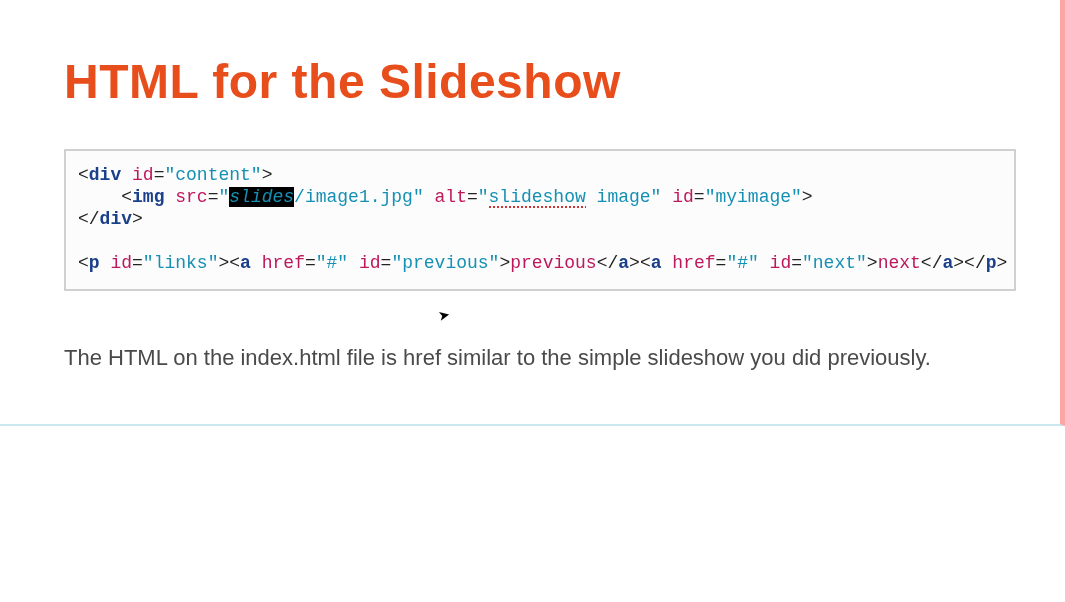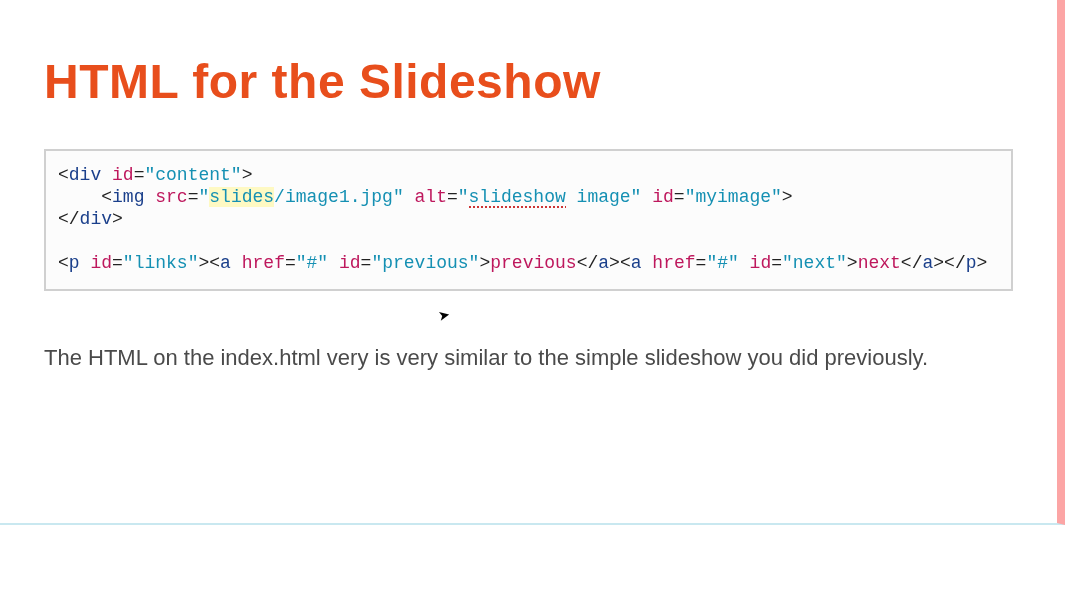--- a/index.html
+++ b/index.html
@@ -8,24 +8,24 @@
     width: 1065px;
     height: 602px;
     background: #ffffff;
     font-family: "Helvetica Neue", Helvetica, Arial, sans-serif;
     overflow: hidden;
     position: relative;
   }
   .slide {
     box-sizing: border-box;
     width: 1065px;
-    height: 525px;
-    border-right: 8px solid #fca5a5;
+    height: 426px;
+    border-right: 5px solid #fca5a5;
     border-bottom: 2px solid #c9e8f0;
-    padding: 54px 44px 40px 44px;
+    padding: 54px 44px 40px 64px;
     position: relative;
   }
   h1.title {
     margin: 0 0 40px 0;
     font-weight: 800;
     font-size: 48px;
     letter-spacing: 0.5px;
     color: #e84e1c;
     font-family: Arial, "Helvetica Neue", Helvetica, sans-serif;
   }
@@ -34,27 +34,28 @@
     background: #fcfcfc;
     padding: 14px 12px 14px 12px;
     font-family: "Menlo", "Consolas", "Courier New", monospace;
     font-size: 18px;
     line-height: 1.22;
     color: #222;
     white-space: pre;
     overflow: hidden;
   }
   .tok-punc  { color: #222222; }
-  .tok-tag   { color: #1a3f8b; }
+  .tok-tag   { color: #1a3f8b; font-weight: bold; }
   .tok-attr  { color: #be185d; }
   .tok-eq    { color: #222222; }
   .tok-str   { color: #1590b3; }
   .tok-text  { color: #be185d; }
   .sel {
-    background: #fef9c3;
+    background: #000000;
+    font-style: italic;
   }
   .squiggle {
     background-image: linear-gradient(90deg, rgba(200,30,30,0.9) 50%, transparent 50%);
     background-size: 4px 2px;
     background-repeat: repeat-x;
     background-position: 0 100%;
     padding-bottom: 1px;
   }
   .body-text {
     margin-top: 54px;
@@ -78,17 +79,17 @@
 <div class="slide">
 
   <h1 class="title">HTML for the Slideshow</h1>
 
   <div class="code-block"><span><span class="tok-punc">&lt;</span><span class="tok-tag">div</span><span> </span><span class="tok-attr">id</span><span class="tok-eq">=</span><span class="tok-str">"content"</span><span class="tok-punc">&gt;</span></span>
 <span><span>    </span><span class="tok-punc">&lt;</span><span class="tok-tag">img</span><span> </span><span class="tok-attr">src</span><span class="tok-eq">=</span><span class="tok-str">"</span><span class="tok-str sel">slides</span><span class="tok-str">/image1.jpg"</span><span> </span><span class="tok-attr">alt</span><span class="tok-eq">=</span><span class="tok-str">"</span><span class="tok-str squiggle">slideshow</span><span class="tok-str"> image"</span><span> </span><span class="tok-attr">id</span><span class="tok-eq">=</span><span class="tok-str">"myimage"</span><span class="tok-punc">&gt;</span></span>
 <span><span class="tok-punc">&lt;/</span><span class="tok-tag">div</span><span class="tok-punc">&gt;</span></span>
 <span></span>
 <span><span class="tok-punc">&lt;</span><span class="tok-tag">p</span><span> </span><span class="tok-attr">id</span><span class="tok-eq">=</span><span class="tok-str">"links"</span><span class="tok-punc">&gt;</span><span class="tok-punc">&lt;</span><span class="tok-tag">a</span><span> </span><span class="tok-attr">href</span><span class="tok-eq">=</span><span class="tok-str">"#"</span><span> </span><span class="tok-attr">id</span><span class="tok-eq">=</span><span class="tok-str">"previous"</span><span class="tok-punc">&gt;</span><span class="tok-text">previous</span><span class="tok-punc">&lt;/</span><span class="tok-tag">a</span><span class="tok-punc">&gt;</span><span class="tok-punc">&lt;</span><span class="tok-tag">a</span><span> </span><span class="tok-attr">href</span><span class="tok-eq">=</span><span class="tok-str">"#"</span><span> </span><span class="tok-attr">id</span><span class="tok-eq">=</span><span class="tok-str">"next"</span><span class="tok-punc">&gt;</span><span class="tok-text">next</span><span class="tok-punc">&lt;/</span><span class="tok-tag">a</span><span class="tok-punc">&gt;</span><span class="tok-punc">&lt;/</span><span class="tok-tag">p</span><span class="tok-punc">&gt;</span></span></div>
 
-  <div class="body-text">The HTML on the index.html very is very similar to the simple slideshow you did previously.</div>
+  <div class="body-text">The HTML on the index.html file is href similar to the simple slideshow you did previously.</div>
 
   <div class="cursor-arrow">➤</div>
 
 </div>
 
 </body></html>

